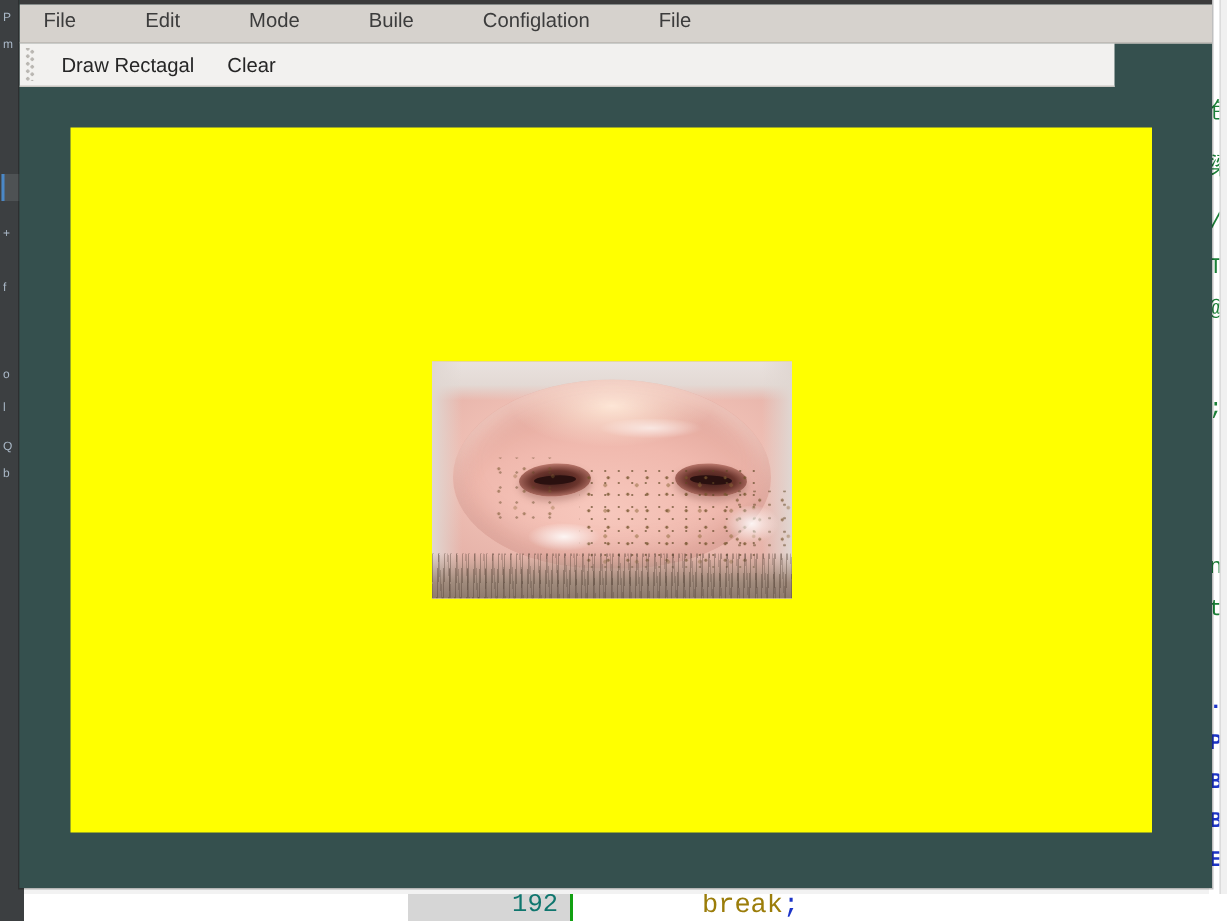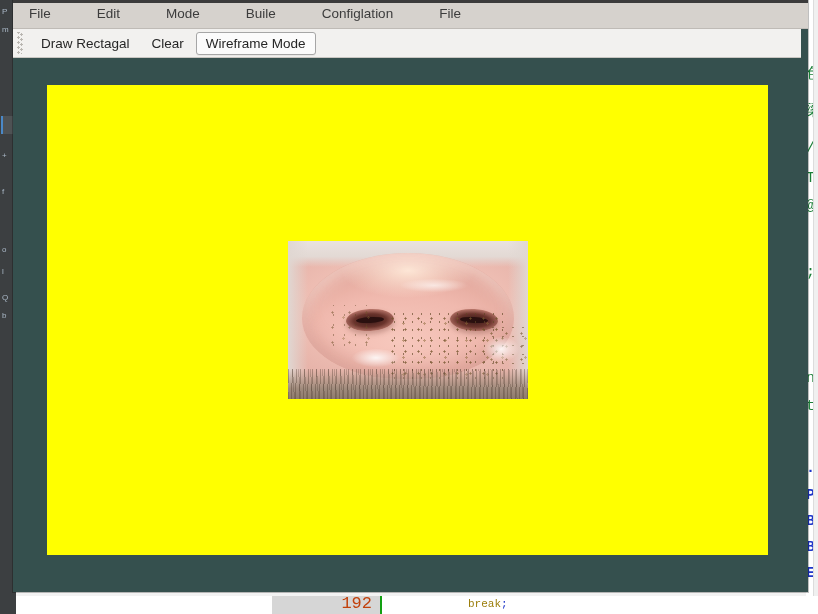--- a/index.html
+++ b/index.html
@@ -97,27 +97,27 @@
     background: #d6d6d6;
     border-right: 2px solid #12a012;
     box-sizing: border-box;
   }
   .ide-linenum {
     position: absolute;
     right: 8px; top: 0;
     font-family: "Liberation Mono", monospace;
     font-size: 17px;
     line-height: 16px;
-    color: #c2410c;
+    color: #0f766e;
   }
   .ide-codeline {
     position: absolute;
     left: 452px; top: 0;
     font-family: "Liberation Mono", monospace;
-    font-size: 11px;
+    font-size: 18px;
     line-height: 16px;
     color: #9b7d0a;
     white-space: nowrap;
   }
   .ide-codeline .semi { color: #1d35c8; }
 
   
   .app-window {
     position: absolute;
     left: 13px; top: 0;
@@ -151,21 +151,21 @@
     font-size: 13.5px;
     color: #3c3c3c;
     padding: 3px 10px;
     white-space: nowrap;
     cursor: default;
   }
 
   .toolbar {
     position: absolute;
     left: 0; top: 29px;
-    width: 788px; height: 29px;
+    width: 730px; height: 29px;
     background: #f2f1ef;
     border-bottom: 1px solid #c9c6c1;
     box-sizing: border-box;
     display: flex;
     align-items: center;
   }
   .tb-handle {
     width: 10px;
     height: 22px;
     margin: 0 4px 0 3px;
@@ -386,21 +386,20 @@
       <div class="menu-item">Mode</div>
       <div class="menu-item">Buile</div>
       <div class="menu-item">Configlation</div>
       <div class="menu-item">File</div>
     </div>
 
     <div class="toolbar">
       <div class="tb-handle"></div>
       <div class="tb-button">Draw Rectagal</div>
       <div class="tb-button">Clear</div>
-      <div class="tb-button active">Wireframe Mode</div>
     </div>
 
     <div class="canvas-area">
       <div class="yellow-canvas">
 
         <div class="photo">
           <div class="ph-skinbg"></div>
           <div class="ph-topfur"></div>
           <div class="ph-sidefur-l"></div>
           <div class="ph-sidefur-r"></div>

